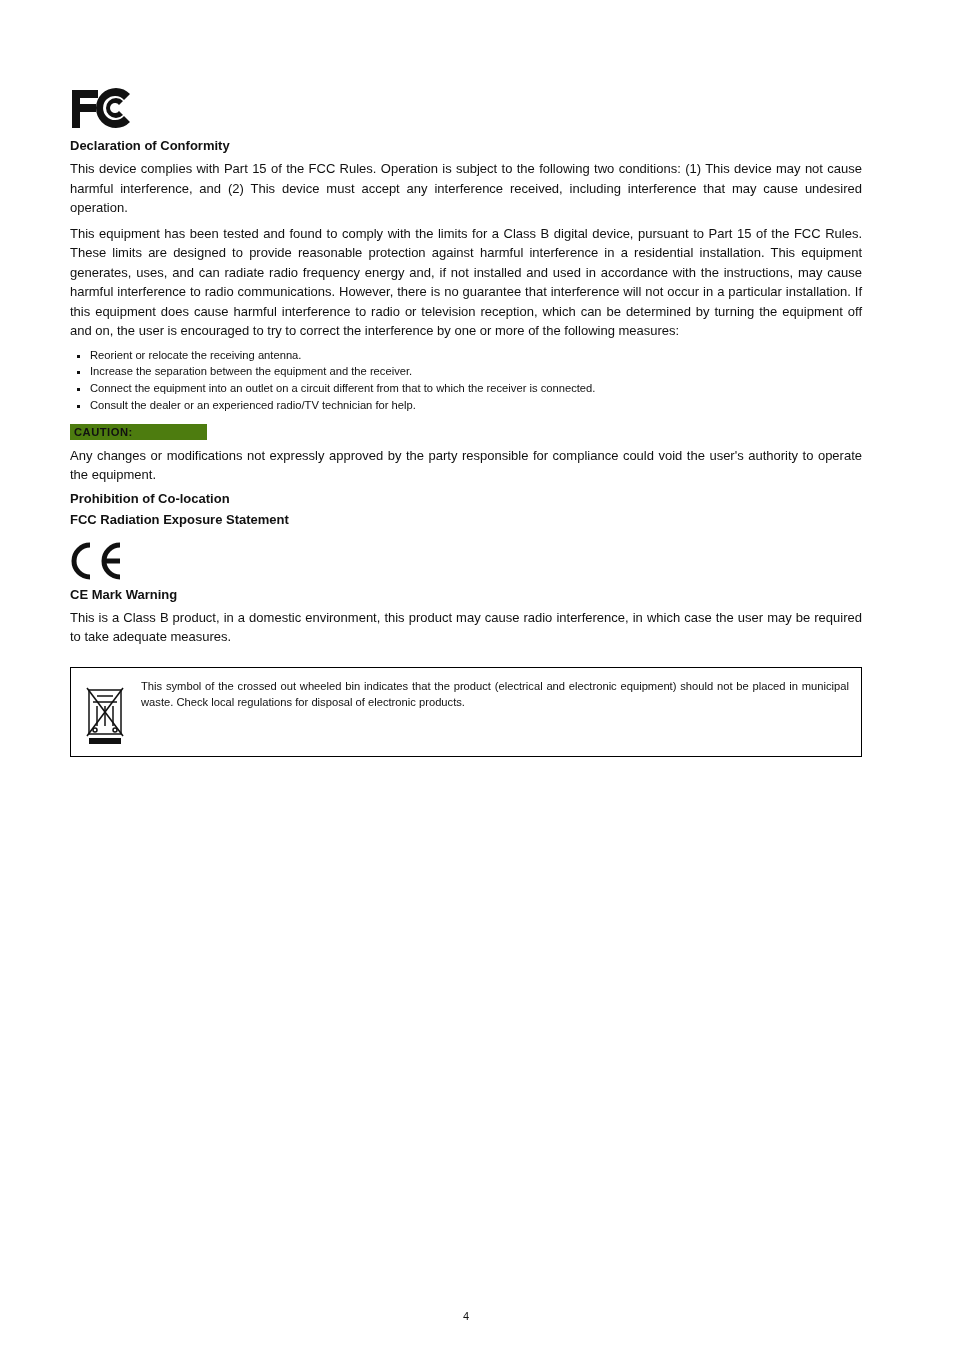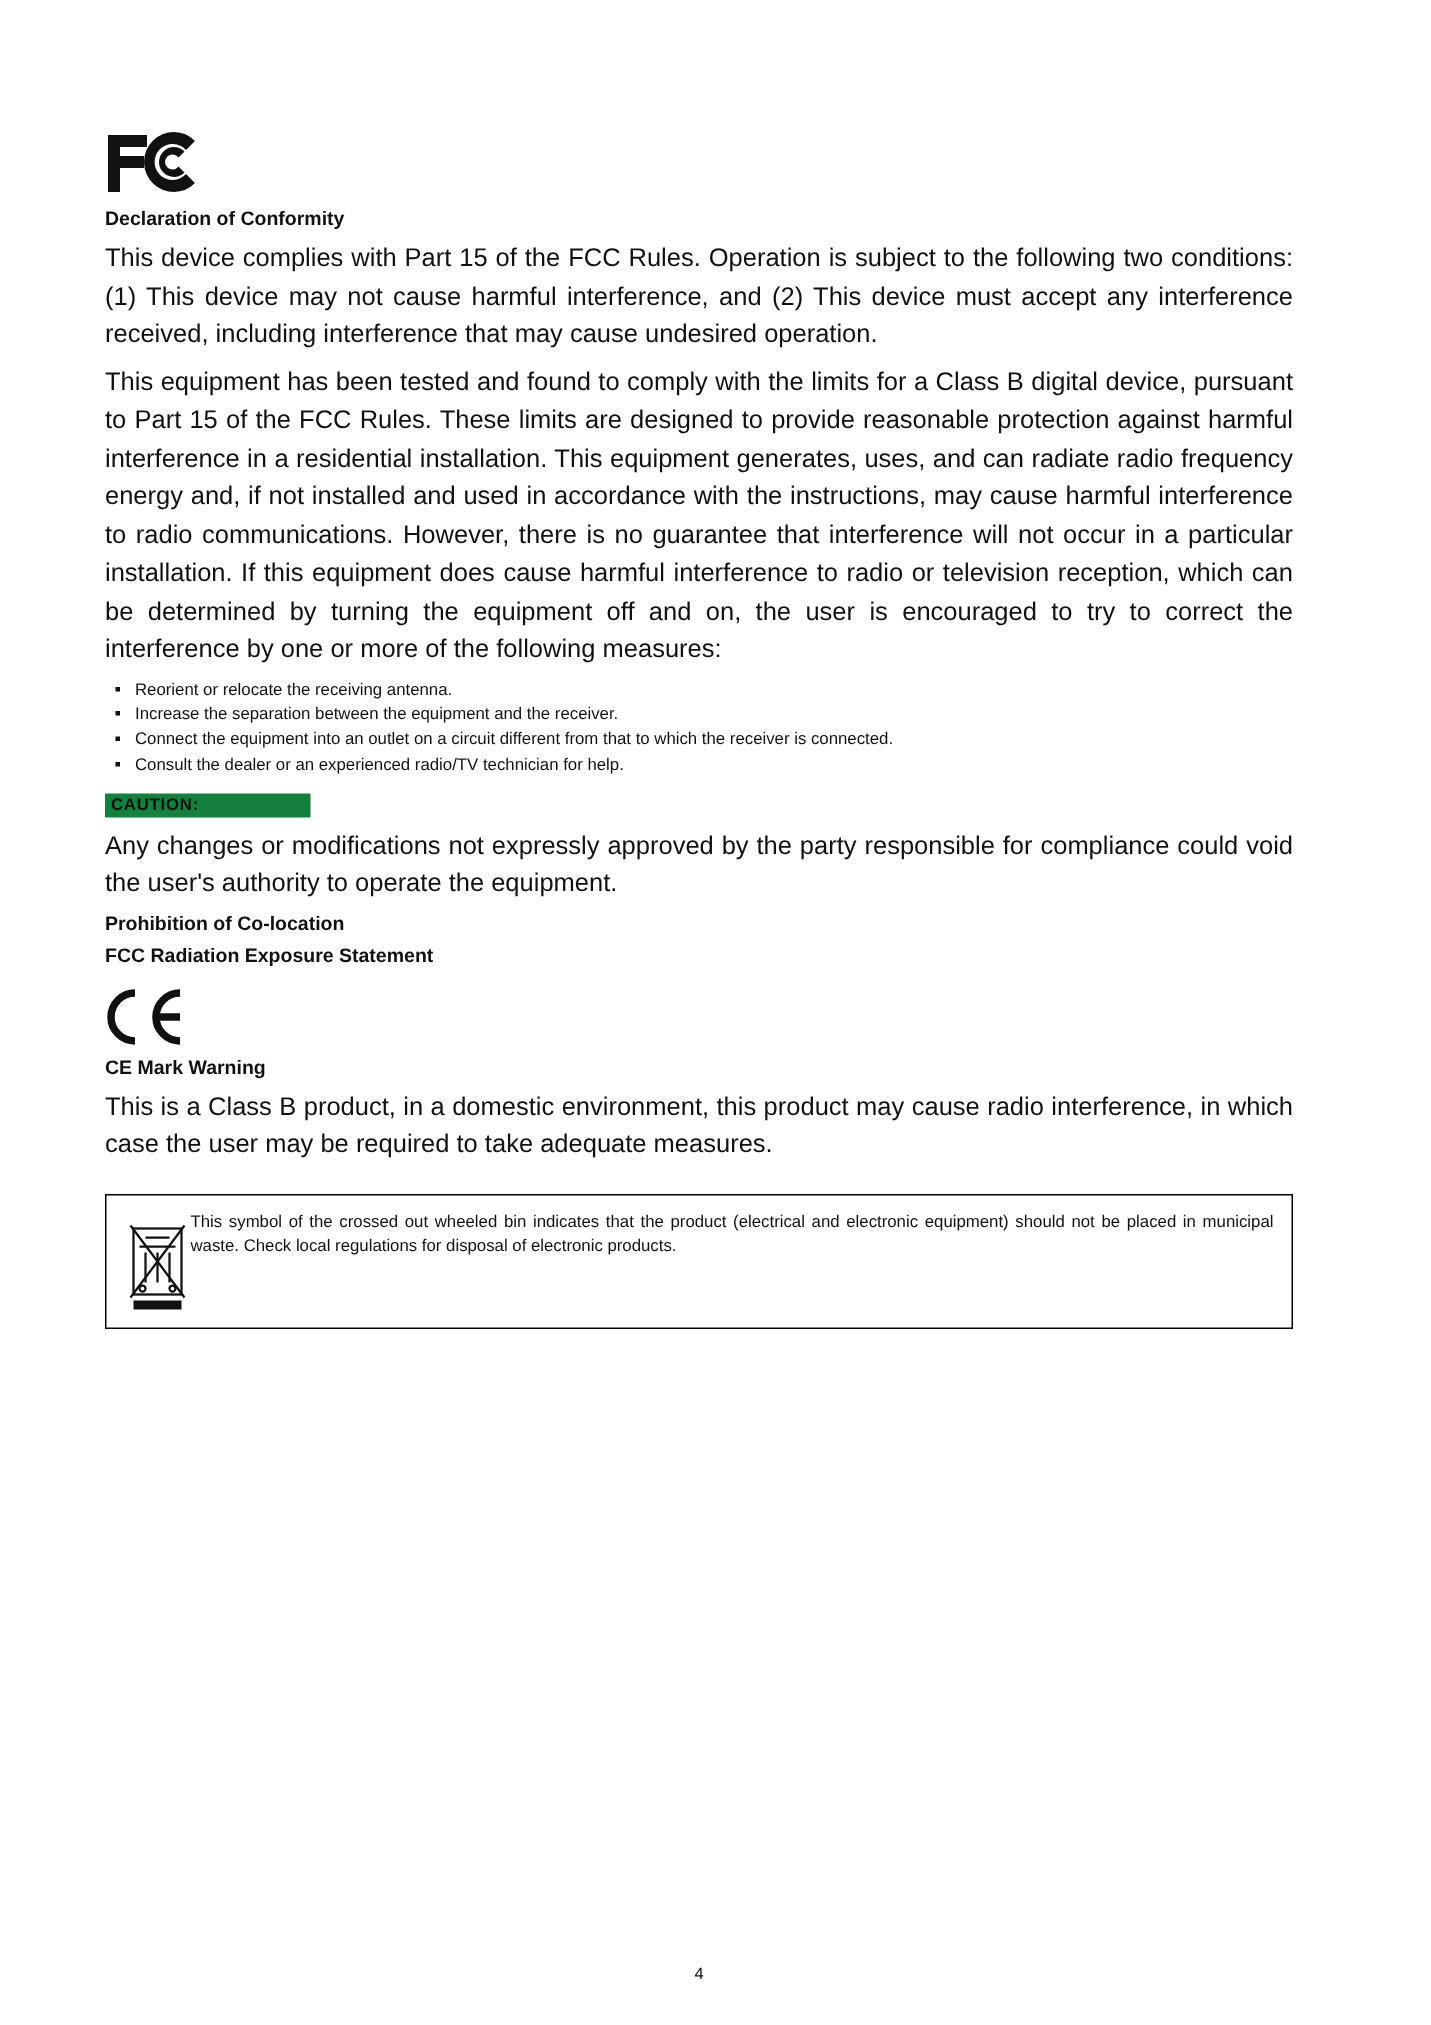--- a/index.html
+++ b/index.html
@@ -26,38 +26,38 @@
     width: 62px;
     height: 48px;
     display: block;
   }
   .section-title {
     font-size: 13px;
     font-weight: bold;
     margin: 6px 0 6px 0;
   }
   .body {
-    font-size: 17px;
+    font-size: 13px;
     line-height: 1.5;
     margin: 0 0 6px 0;
     text-align: justify;
   }
   ul.bullets {
     margin: 2px 0 6px 0;
     padding-left: 20px;
     font-size: 11.2px;
     line-height: 1.5;
   }
   ul.bullets li {
     list-style-type: square;
     margin: 0;
   }
   .caution-label {
     display: inline-block;
-    background: #15803d;
+    background: #4d7c0f;
     padding: 2px 74px 2px 4px;
     font-size: 11.2px;
     font-weight: bold;
     margin-top: 4px;
     margin-bottom: 6px;
     letter-spacing: 0.5px;
   }
   .warning-title {
     font-size: 13px;
     font-weight: bold;
@@ -71,20 +71,21 @@
     width: 56px;
     height: 40px;
     display: block;
   }
   .weee-box {
     border: 1px solid #000;
     margin-top: 20px;
     padding: 10px 12px 10px 12px;
     display: flex;
     align-items: flex-start;
+    gap: 14px;
   }
   .weee-icon {
     flex: 0 0 auto;
     margin-top: 6px;
   }
   .weee-icon svg {
     width: 44px;
     height: 62px;
     display: block;
   }

